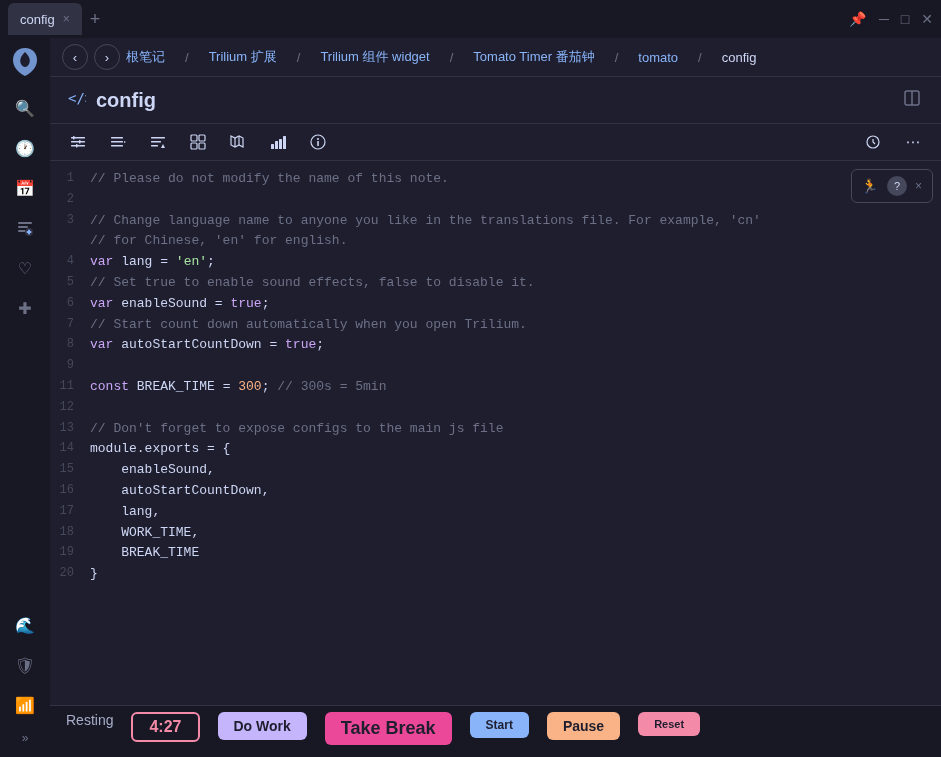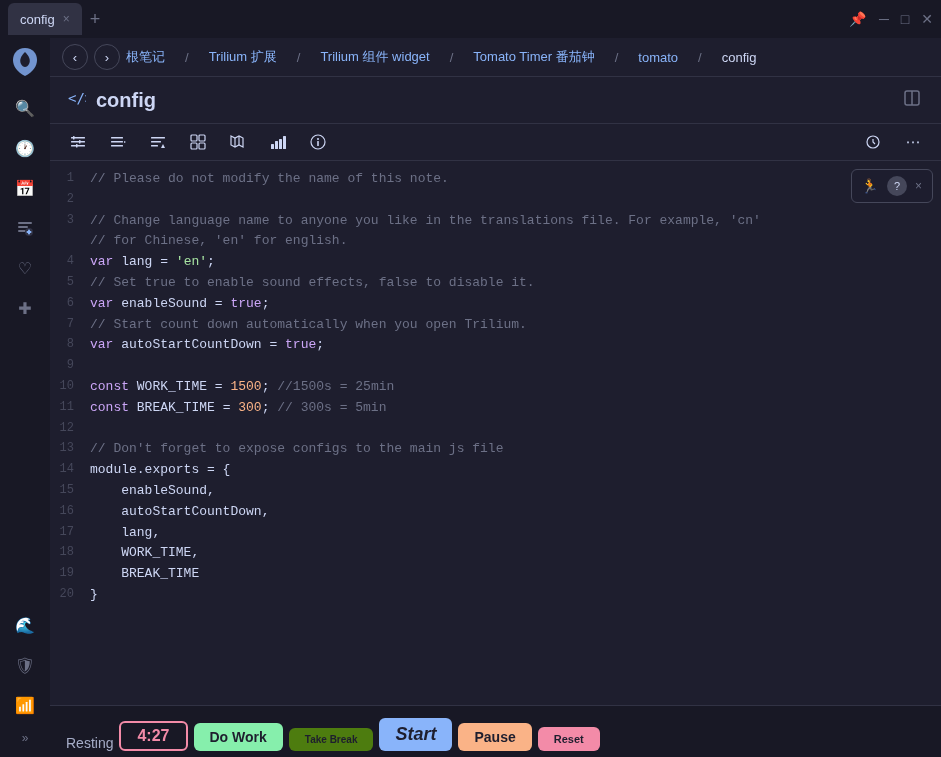--- a/index.html
+++ b/index.html
@@ -255,24 +255,24 @@
       padding: 6px 10px;
       font-size: 12px;
       color: #cdd6f4;
     }
     .notification-overlay .notif-icon { font-size: 14px; }
     .notification-close { cursor: pointer; color: #6c7086; }
 
     
     .statusbar {
       display: flex;
-      align-items: flex-end;
+      align-items: flex-start;
       background: #181825;
       padding: 6px 16px;
-      gap: 6px;
+      gap: 18px;
       height: 52px;
       flex-shrink: 0;
       border-top: 1px solid #313244;
     }
     .status-resting {
       color: #a6adc8;
       font-size: 14px;
       font-weight: 500;
     }
     .timer-display {
@@ -280,49 +280,48 @@
       border: 2px solid #f38ba8;
       border-radius: 6px;
       color: #f38ba8;
       font-size: 16px;
       font-weight: bold;
       padding: 4px 16px;
       min-width: 64px;
       text-align: center;
     }
     .btn-dowork {
-      background: #86efac;
+      background: #c4b5fd;
       color: #1e1e2e;
       border: none;
       border-radius: 6px;
       padding: 6px 16px;
       font-size: 14px;
       font-weight: 600;
       cursor: pointer;
     }
     .btn-takebreak {
-      background: #4d7c0f;
+      background: #ec4899;
       color: #1e1e2e;
       border: none;
       border-radius: 6px;
       padding: 6px 16px;
-      font-size: 10px;
+      font-size: 18px;
       font-weight: 600;
       cursor: pointer;
     }
     .btn-start {
       background: #89b4fa;
       color: #1e1e2e;
       border: none;
       border-radius: 6px;
       padding: 6px 16px;
-      font-size: 18px;
+      font-size: 12px;
       font-weight: 600;
       cursor: pointer;
-      font-style: italic;
     }
     .btn-pause {
       background: #fab387;
       color: #1e1e2e;
       border: none;
       border-radius: 6px;
       padding: 6px 16px;
       font-size: 14px;
       font-weight: 600;
       cursor: pointer;
@@ -552,24 +551,20 @@
         <div class="code-line">
           <span class="line-num">8</span>
           <span class="line-content"><span class="c-keyword">var</span><span class="c-plain"> autoStartCountDown = </span><span class="c-keyword">true</span><span class="c-plain">;</span></span>
         </div>
 
         <div class="code-line">
           <span class="line-num">9</span>
           <span class="line-content">&nbsp;</span>
         </div>
 
-        <div class="code-line">
-          <span class="line-num">10</span>
-          <span class="line-content"><span class="c-keyword">const</span><span class="c-plain"> WORK_TIME = </span><span class="c-number">1500</span><span class="c-plain">; </span><span class="c-comment">//1500s = 25min</span></span>
-        </div>
 
         <div class="code-line">
           <span class="line-num">11</span>
           <span class="line-content"><span class="c-keyword">const</span><span class="c-plain"> BREAK_TIME = </span><span class="c-number">300</span><span class="c-plain">; </span><span class="c-comment">// 300s = 5min</span></span>
         </div>
 
         <div class="code-line">
           <span class="line-num">12</span>
           <span class="line-content">&nbsp;</span>
         </div>

